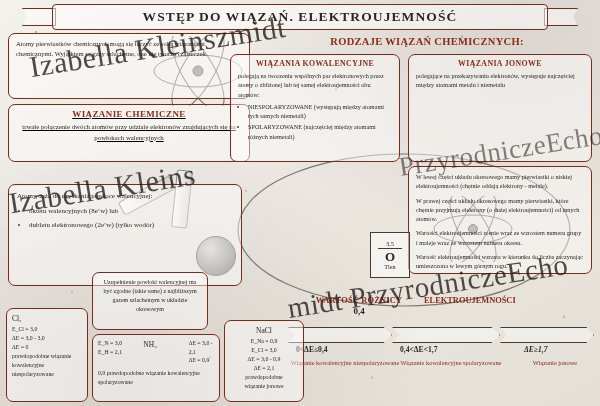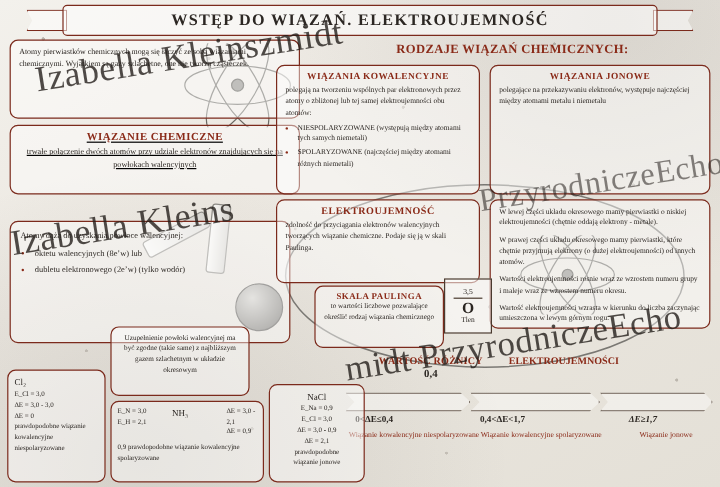--- a/index.html
+++ b/index.html
@@ -275,38 +275,30 @@
         <li>SPOLARYZOWANE (najczęściej między atomami różnych niemetali)</li>
       </ul>
     </div>
   </div>
 
   <div class="box" id="box-jonowe">
     <div class="hdr">WIĄZANIA JONOWE</div>
     <div class="body">polegające na przekazywaniu elektronów, występuje najczęściej między atomami metalu i niemetalu</div>
   </div>
 
-  <div class="box" id="box-elektro">
-    <div class="hdr">ELEKTROUJEMNOŚĆ</div>
-    <div class="body">zdolność do przyciągania elektronów walencyjnych tworzących wiązanie chemiczne. Podaje się ją w skali Paulinga.</div>
-  </div>
 
   <div class="box" id="box-tabela">
     <div class="body">
       <p>W lewej części układu okresowego mamy pierwiastki o niskiej elektroujemności (chętnie oddają elektrony - metale).</p>
       <p>W prawej części układu okresowego mamy pierwiastki, które chętnie przyjmują elektrony (o dużej elektroujemności) od innych atomów.</p>
       <p>Wartości elektroujemności rosnie wraz ze wzrostem numeru grupy i maleje wraz ze wzrostem numeru okresu.</p>
       <p>Wartość elektroujemności wzrasta w kierunku do liczba zaczynając umieszczona w lewym górnym rogu.</p>
     </div>
   </div>
 
-  <div class="box" id="box-skala">
-    <div class="hdr">SKALA PAULINGA</div>
-    <div class="body">to wartości liczbowe pozwalające określić rodzaj wiązania chemicznego</div>
-  </div>
 
   <div id="element-tile">
     <div class="en">3,5</div>
     <div class="divider"></div>
     <div class="sym">O</div>
     <div class="nm">Tlen</div>
   </div>
 
   <div id="box-roznica">
     <div class="t1">WARTOŚĆ RÓŻNICY</div>

